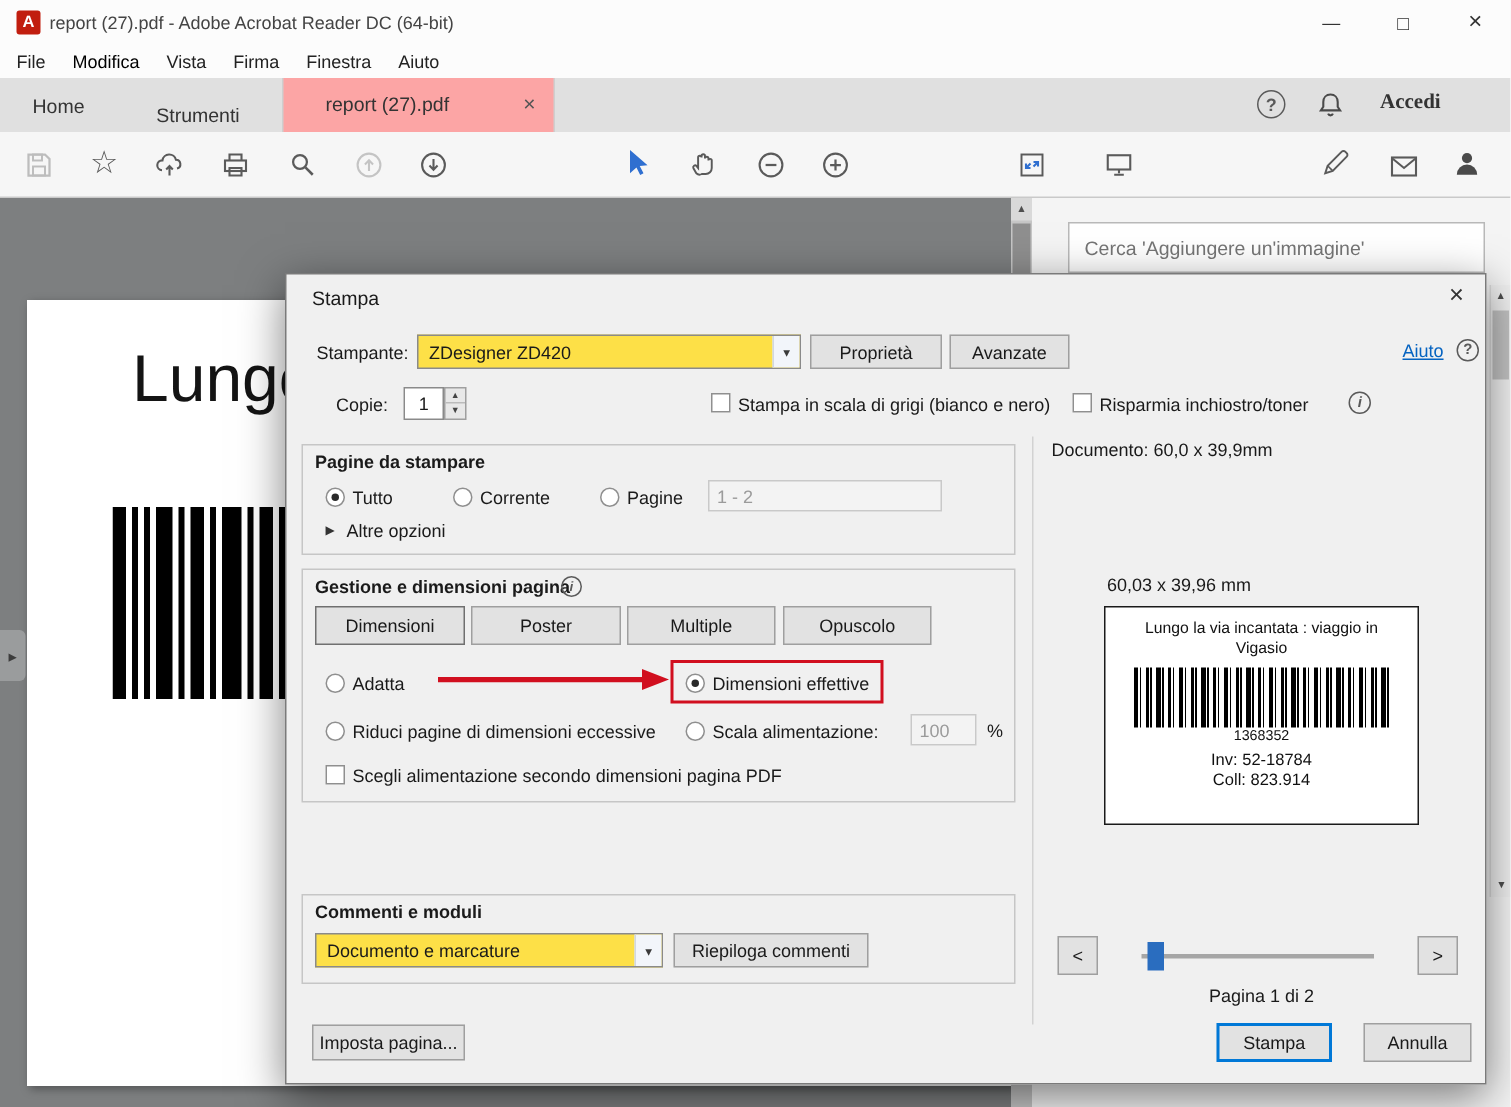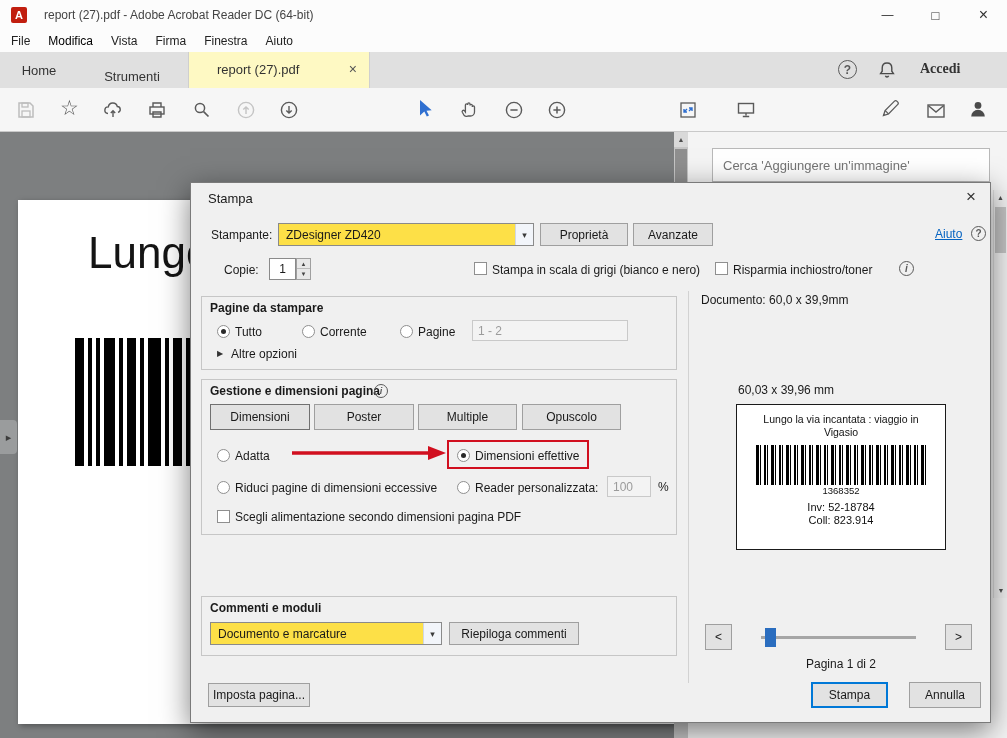--- a/index.html
+++ b/index.html
@@ -27,39 +27,39 @@
   .winbtn { position:absolute; top:0; height:30px; display:flex; align-items:center; justify-content:center; font-size:12px; color:#333; }
   svg { display:block; }
 </style>
 </head>
 <body>
 
 <div id="app">
 
   <div class="abs" style="left:0;top:0;width:1007px;height:30px;background:#fcfcfc;">
     <div class="abs" style="left:11px;top:7px;width:16px;height:16px;background:#c11e0f;border-radius:2px;color:#fff;font-size:11px;font-weight:bold;text-align:center;line-height:16px;">A</div>
-    <span class="lbl" style="left:44px;top:8px;color:#444;">report (27).pdf - Adobe Acrobat Reader DC (64-bit)</span>
+    <span class="lbl" style="left:33px;top:8px;color:#444;">report (27).pdf - Adobe Acrobat Reader DC (64-bit)</span>
     <span class="winbtn" style="left:865px;width:45px;">—</span>
     <span class="winbtn" style="left:913px;width:45px;font-size:13px;">□</span>
     <span class="winbtn" style="left:960px;width:47px;font-size:16px;">×</span>
   </div>
 
   <div class="abs" style="left:0;top:30px;width:1007px;height:22px;background:#fcfcfc;display:flex;align-items:center;padding-left:2px;">
     <span style="padding:0 9px;font-size:12px;color:#222;">File</span>
     <span style="padding:0 9px;font-size:12px;color:#000000;">Modifica</span>
     <span style="padding:0 9px;font-size:12px;color:#222;">Vista</span>
     <span style="padding:0 9px;font-size:12px;color:#222;">Firma</span>
     <span style="padding:0 9px;font-size:12px;color:#222;">Finestra</span>
     <span style="padding:0 9px;font-size:12px;color:#222;">Aiuto</span>
   </div>
 
   <div class="abs" style="left:0;top:52px;width:1007px;height:36px;background:#e0e0e0;">
     <div class="abs" style="left:0;top:0;width:78px;height:36px;display:flex;align-items:center;justify-content:center;font-size:13px;color:#333;">Home</div>
     <div class="abs" style="left:78px;top:0;width:108px;height:48px;display:flex;align-items:center;justify-content:center;font-size:13px;color:#333;">Strumenti</div>
-    <div class="abs" style="left:188px;top:0;width:182px;height:36px;background:#fef9c3;border-left:1px solid #cfcfcf;border-right:1px solid #cfcfcf;">
+    <div class="abs" style="left:188px;top:0;width:182px;height:36px;background:#fca5a5;border-left:1px solid #cfcfcf;border-right:1px solid #cfcfcf;">
       <span class="lbl" style="left:28px;top:10px;font-size:13px;color:#333;">report (27).pdf</span>
       <span class="abs" style="right:12px;top:9px;font-size:14px;color:#555;">×</span>
     </div>
     <div class="circleglyph" style="left:838px;top:60px;width:19px;height:19px;font-size:12px;position:fixed;">?</div>
     <svg class="abs" style="left:877px;top:8px;" width="20" height="20" viewBox="0 0 20 20">
       <path d="M10 3 c-2.9 0-4.8 2.1-4.8 5 v3.2 L3.6 13.6 h12.8 L14.8 11.2 V8 c0-2.9-1.9-5-4.8-5 z" fill="none" stroke="#4a4a4a" stroke-width="1.4"></path>
       <path d="M8.4 15.8 a1.7 1.7 0 0 0 3.2 0" fill="none" stroke="#4a4a4a" stroke-width="1.4"></path>
     </svg>
     <span class="lbl" style="left:920px;top:9px;font-size:14px;font-weight:bold;color:#333;font-family:Liberation Serif, serif;">Accedi</span>
   </div>
@@ -232,21 +232,21 @@
         <line x1="4" y1="10" x2="142" y2="10" stroke="#d10f1f" stroke-width="3.5"></line>
         <polygon points="140,3 158,10 140,17" fill="#d10f1f"></polygon>
       </svg>
       <div class="abs" style="left:245px;top:60px;width:142px;height:29px;border:2px solid #d10f1f;"></div>
       <span class="radio sel" style="left:255px;top:69px;"></span>
       <span class="lbl" style="left:273px;top:69px;">Dimensioni effettive</span>
 
       <span class="radio" style="left:15px;top:101px;"></span>
       <span class="lbl" style="left:33px;top:101px;">Riduci pagine di dimensioni eccessive</span>
       <span class="radio" style="left:255px;top:101px;"></span>
-      <span class="lbl" style="left:273px;top:101px;">Reader personalizzata:</span>
+      <span class="lbl" style="left:273px;top:101px;">Scala alimentazione:</span>
       <input class="input dis" disabled="" style="left: 405px; top: 96px; width: 44px; height: 21px;" value="100">
       <span class="lbl" style="left:456px;top:100px;">%</span>
 
       <span class="check" style="left:15px;top:130px;"></span>
       <span class="lbl" style="left:33px;top:130px;">Scegli alimentazione secondo dimensioni pagina PDF</span>
     </div>
 
 
     <div class="group" style="left:10px;top:413px;width:476px;height:60px;">
       <span class="gtitle" style="left:8px;top:4px;">Commenti e moduli</span>

